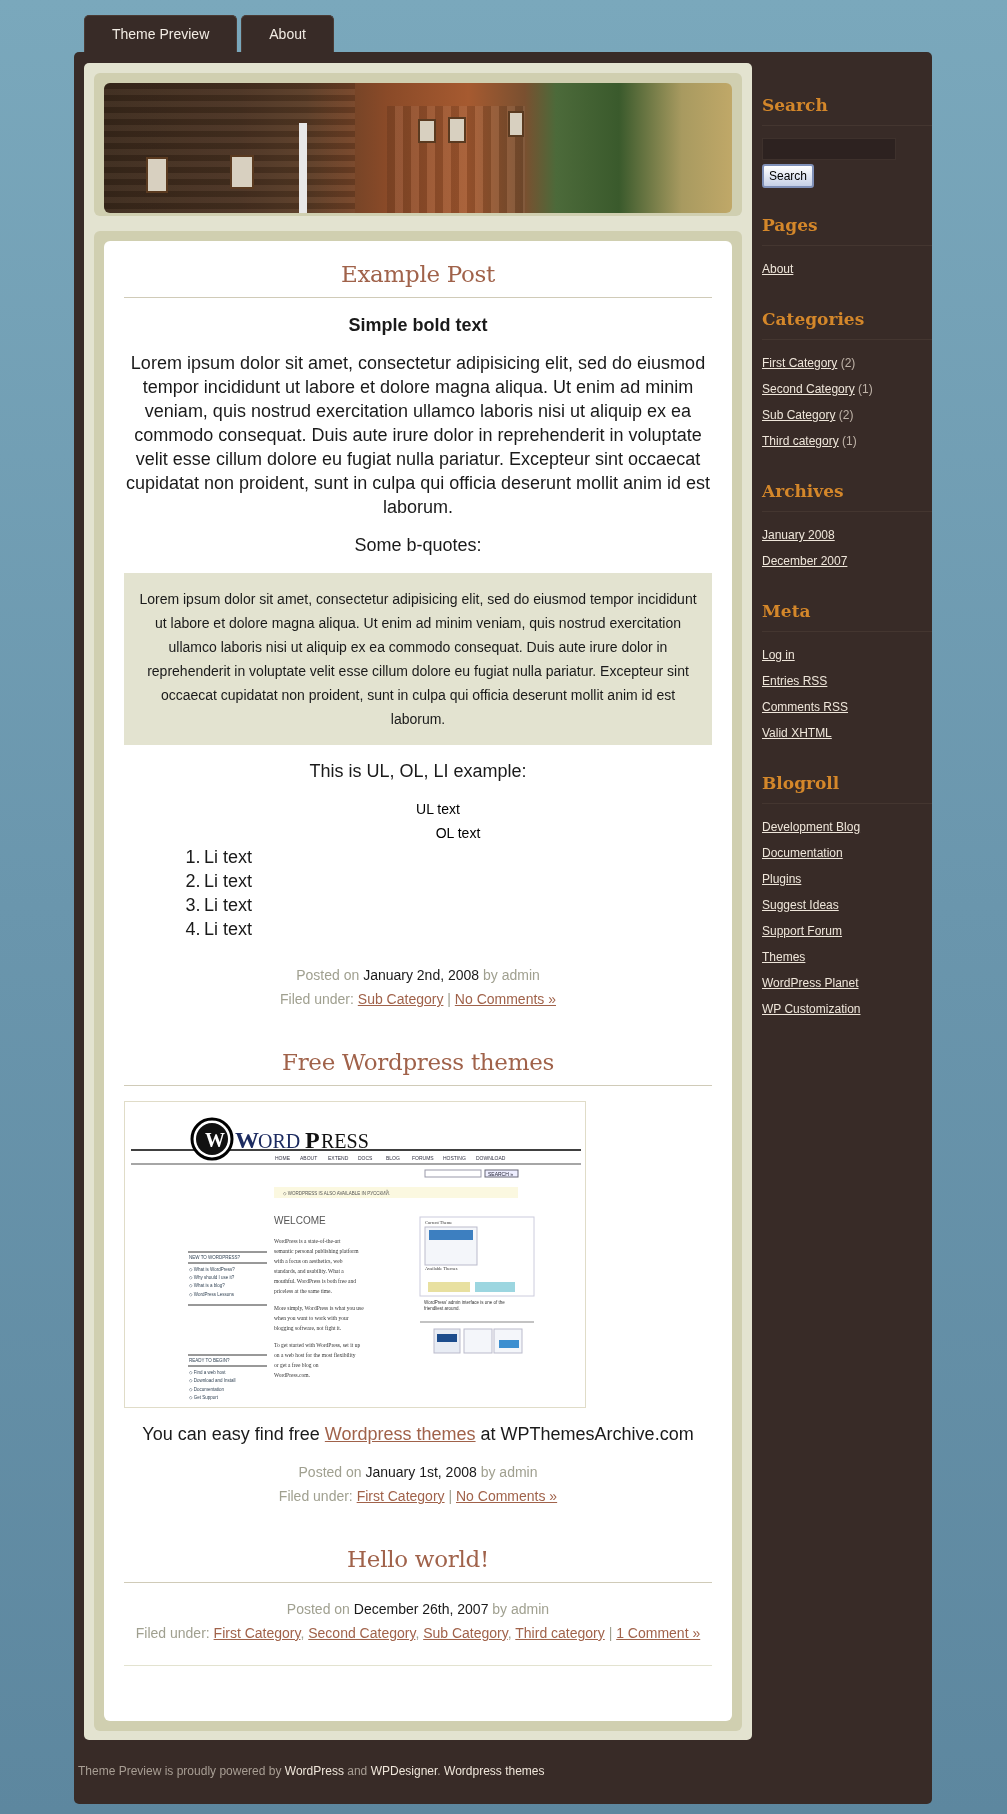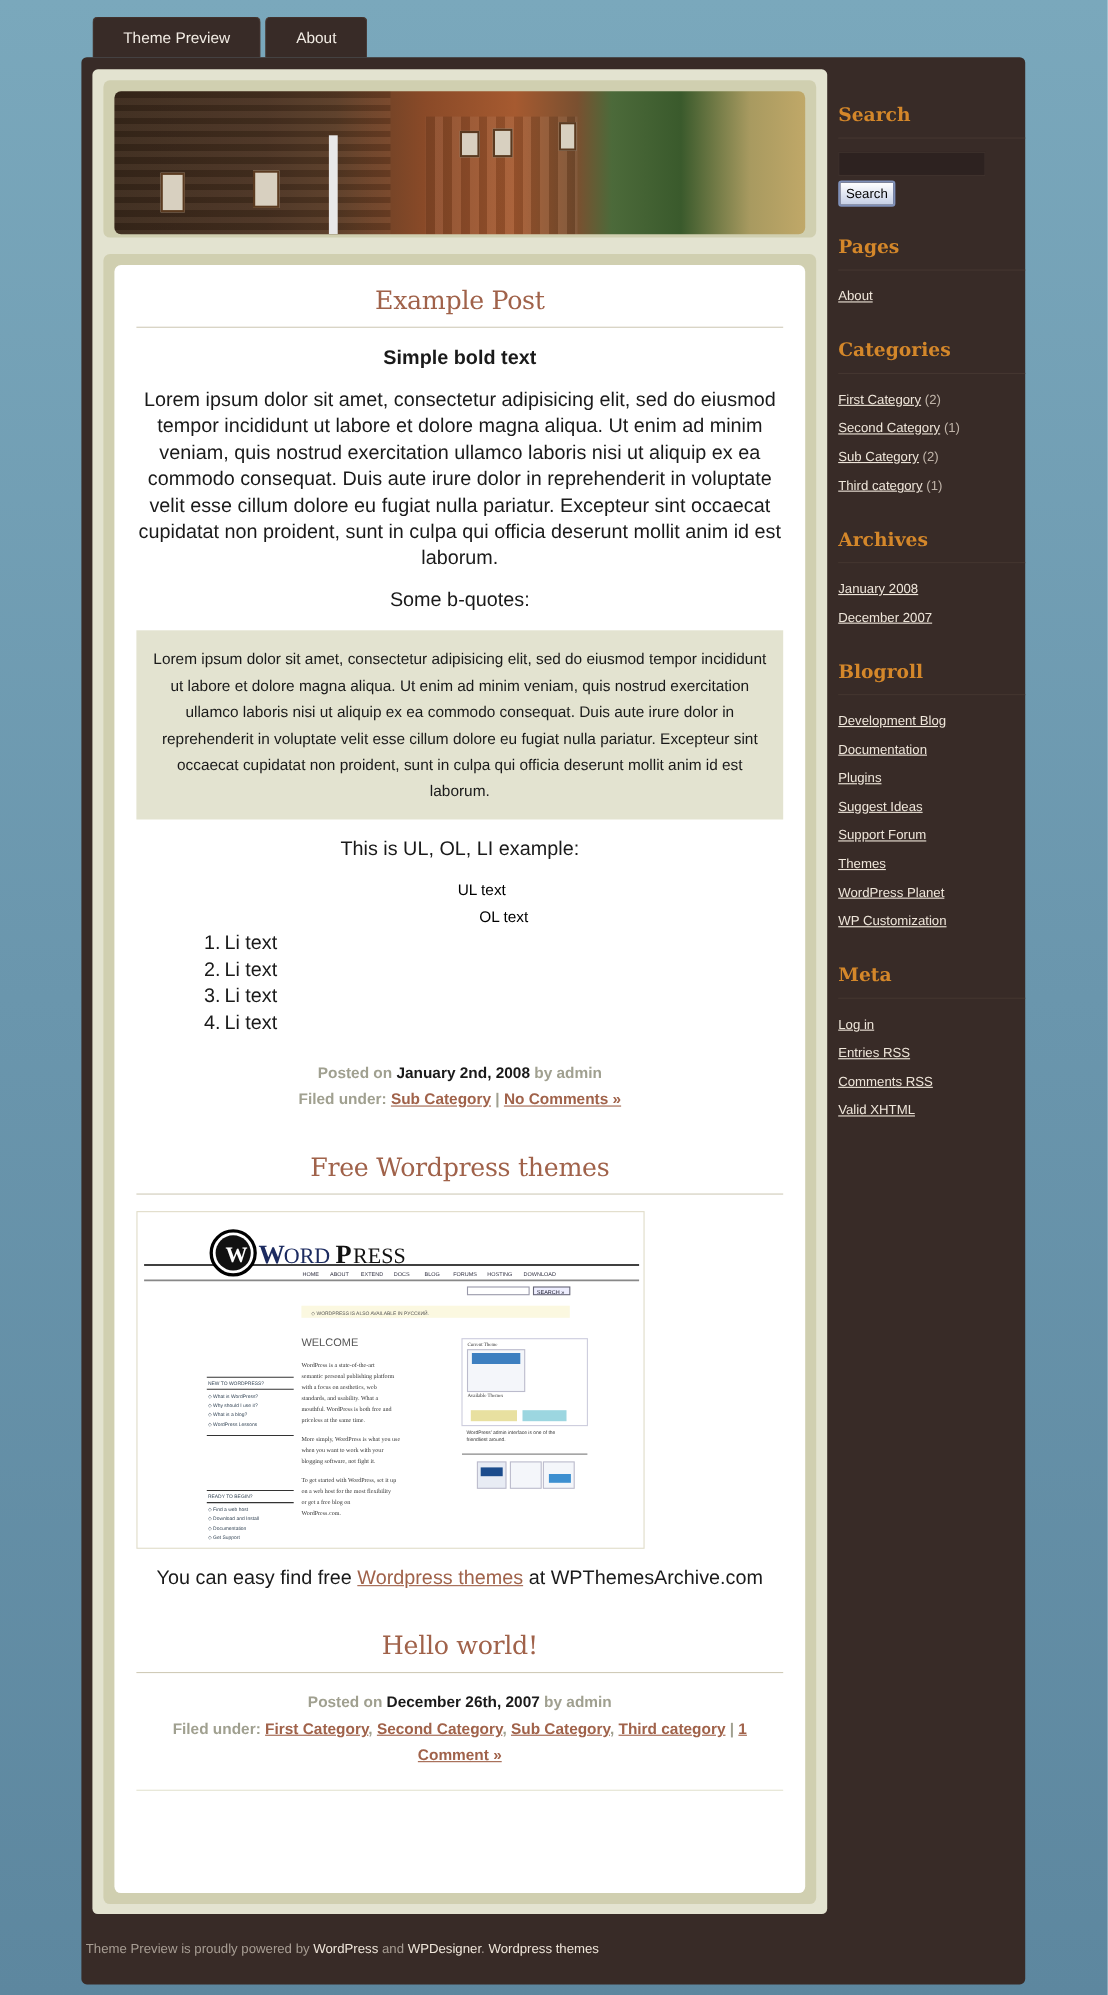--- a/index.html
+++ b/index.html
@@ -57,21 +57,21 @@
   .bold { font-weight: bold; margin-top: 15px; }
   .para { margin-top: 14px; }
   blockquote {
     background: #e3e3d0; margin-top: 16px; padding: 14px 15px 14px 15px;
     font-size: 14px; line-height: 24px; color: #1a1a1a;
   }
   .ul-text { margin-left: 40px; margin-top: 14px; font-size: 14px; line-height: 24px; }
   .ol-text { margin-left: 80px; font-size: 14px; line-height: 24px; }
   .li { margin-left: 58px; display:flex; }
   .li .num { width: 22px; }
-  .meta { font-size: 14px; line-height: 24px; color: #a0a090; font-weight: bold; }
+  .meta { font-size: 14px; line-height: 24px; color: #a0a090; }
   .meta .dark { color: #1a1a1a; }
   .meta a, .link { color: #a0624a; text-decoration: underline; cursor: pointer; }
   .sep { color: #a0a090; }
   .wp-shot {
     margin-top: 15px; width: 462px; height: 307px; border: 1px solid #e0dcc8;
     background: #ffffff; position: relative; overflow: hidden;
   }
   .sidebar { position: absolute; left: 688px; top: 16px; width: 170px; }
   .widget-title {
     font-family: "DejaVu Serif", serif; font-weight: bold; color: #d4872a; font-size: 17px;
@@ -242,20 +242,34 @@
               <rect x="339" y="227" width="28" height="24" fill="#f4f6fa" stroke="#bbc"></rect>
               <rect x="369" y="227" width="28" height="24" fill="#f4f6fa" stroke="#bbc"></rect>
               <rect x="374" y="238" width="20" height="8" fill="#3d8fd0"></rect>
             </svg>
           </div>
           <p class="para">
             <span>You can easy find free</span>
             <a class="link">Wordpress themes</a>
             <span>at WPThemesArchive.com</span>
           </p>
+          <div class="meta" style="margin-top:14px;">
+            <div>
+              <span>Posted on</span>
+              <span class="dark">January 1st, 2008</span>
+              <span>by</span>
+              <span>admin</span>
+            </div>
+            <div>
+              <span>Filed under:</span>
+              <a>First Category</a>
+              <span class="sep">|</span>
+              <a>No Comments »</a>
+            </div>
+          </div>
         </div>
 
         <div style="margin-top:38px;">
           <h2 class="post-title">Hello world!</h2>
           <div class="meta" style="margin-top:14px;">
             <div>
               <span>Posted on</span>
               <span class="dark">December 26th, 2007</span>
               <span>by</span>
               <span>admin</span>
@@ -294,41 +308,41 @@
       <div class="side-link"><a>First Category</a> <span class="count">(2)</span></div>
       <div class="side-link"><a>Second Category</a> <span class="count">(1)</span></div>
       <div class="side-link"><a>Sub Category</a> <span class="count">(2)</span></div>
       <div class="side-link"><a>Third category</a> <span class="count">(1)</span></div>
     </div>
 
     <div class="widget">
       <div class="widget-title">Archives</div>
       <div class="side-link"><a>January 2008</a></div>
       <div class="side-link"><a>December 2007</a></div>
+    </div>
+
+    <div class="widget">
+      <div class="widget-title">Meta</div>
+      <div class="side-link"><a>Log in</a></div>
+      <div class="side-link"><a>Entries RSS</a></div>
+      <div class="side-link"><a>Comments RSS</a></div>
+      <div class="side-link"><a>Valid XHTML</a></div>
     </div>
 
     <div class="widget">
       <div class="widget-title">Blogroll</div>
       <div class="side-link"><a>Development Blog</a></div>
       <div class="side-link"><a>Documentation</a></div>
       <div class="side-link"><a>Plugins</a></div>
       <div class="side-link"><a>Suggest Ideas</a></div>
       <div class="side-link"><a>Support Forum</a></div>
       <div class="side-link"><a>Themes</a></div>
       <div class="side-link"><a>WordPress Planet</a></div>
       <div class="side-link"><a>WP Customization</a></div>
     </div>
-
-    <div class="widget">
-      <div class="widget-title">Meta</div>
-      <div class="side-link"><a>Log in</a></div>
-      <div class="side-link"><a>Entries RSS</a></div>
-      <div class="side-link"><a>Comments RSS</a></div>
-      <div class="side-link"><a>Valid XHTML</a></div>
-    </div>
   </div>
 
   <div class="footer">
     <span>Theme Preview is proudly powered by</span>
     <a>WordPress</a>
     <span>and</span>
     <a>WPDesigner</a><span>.</span>
     <a>Wordpress themes</a>
   </div>
 </div>

